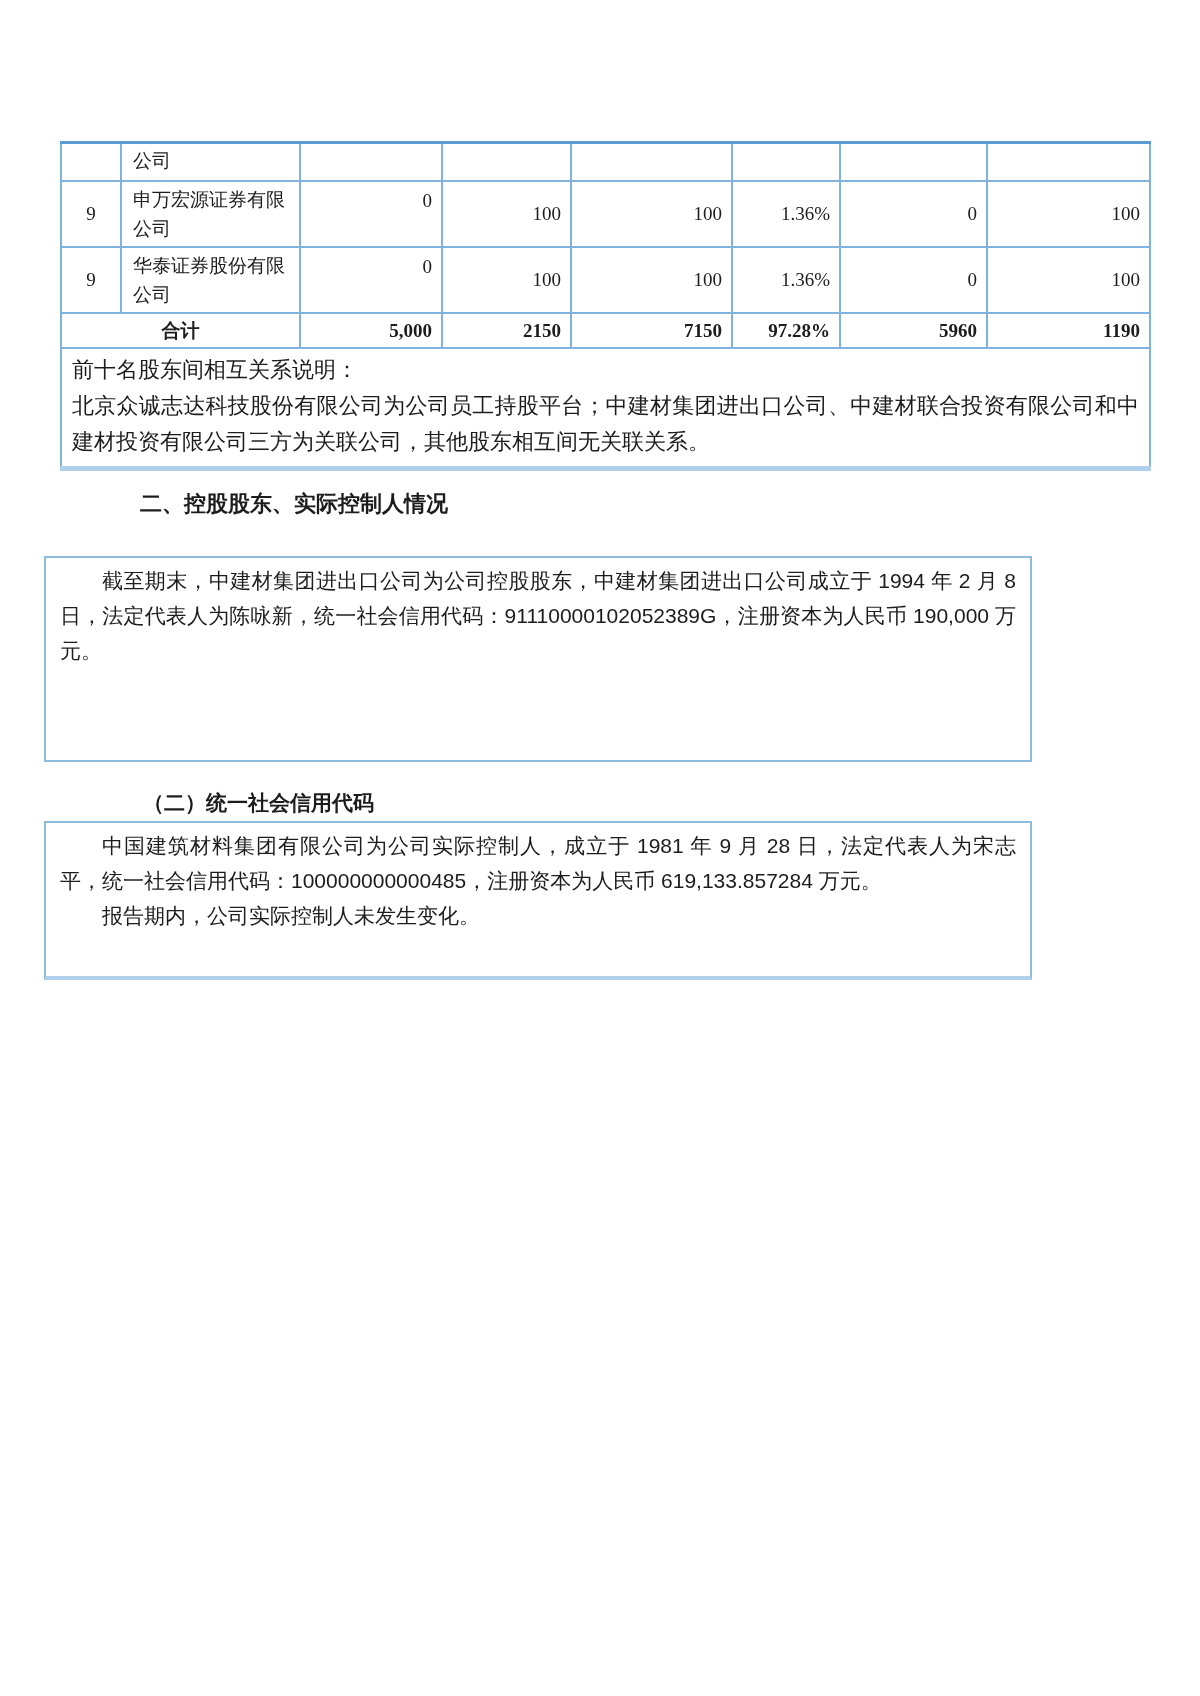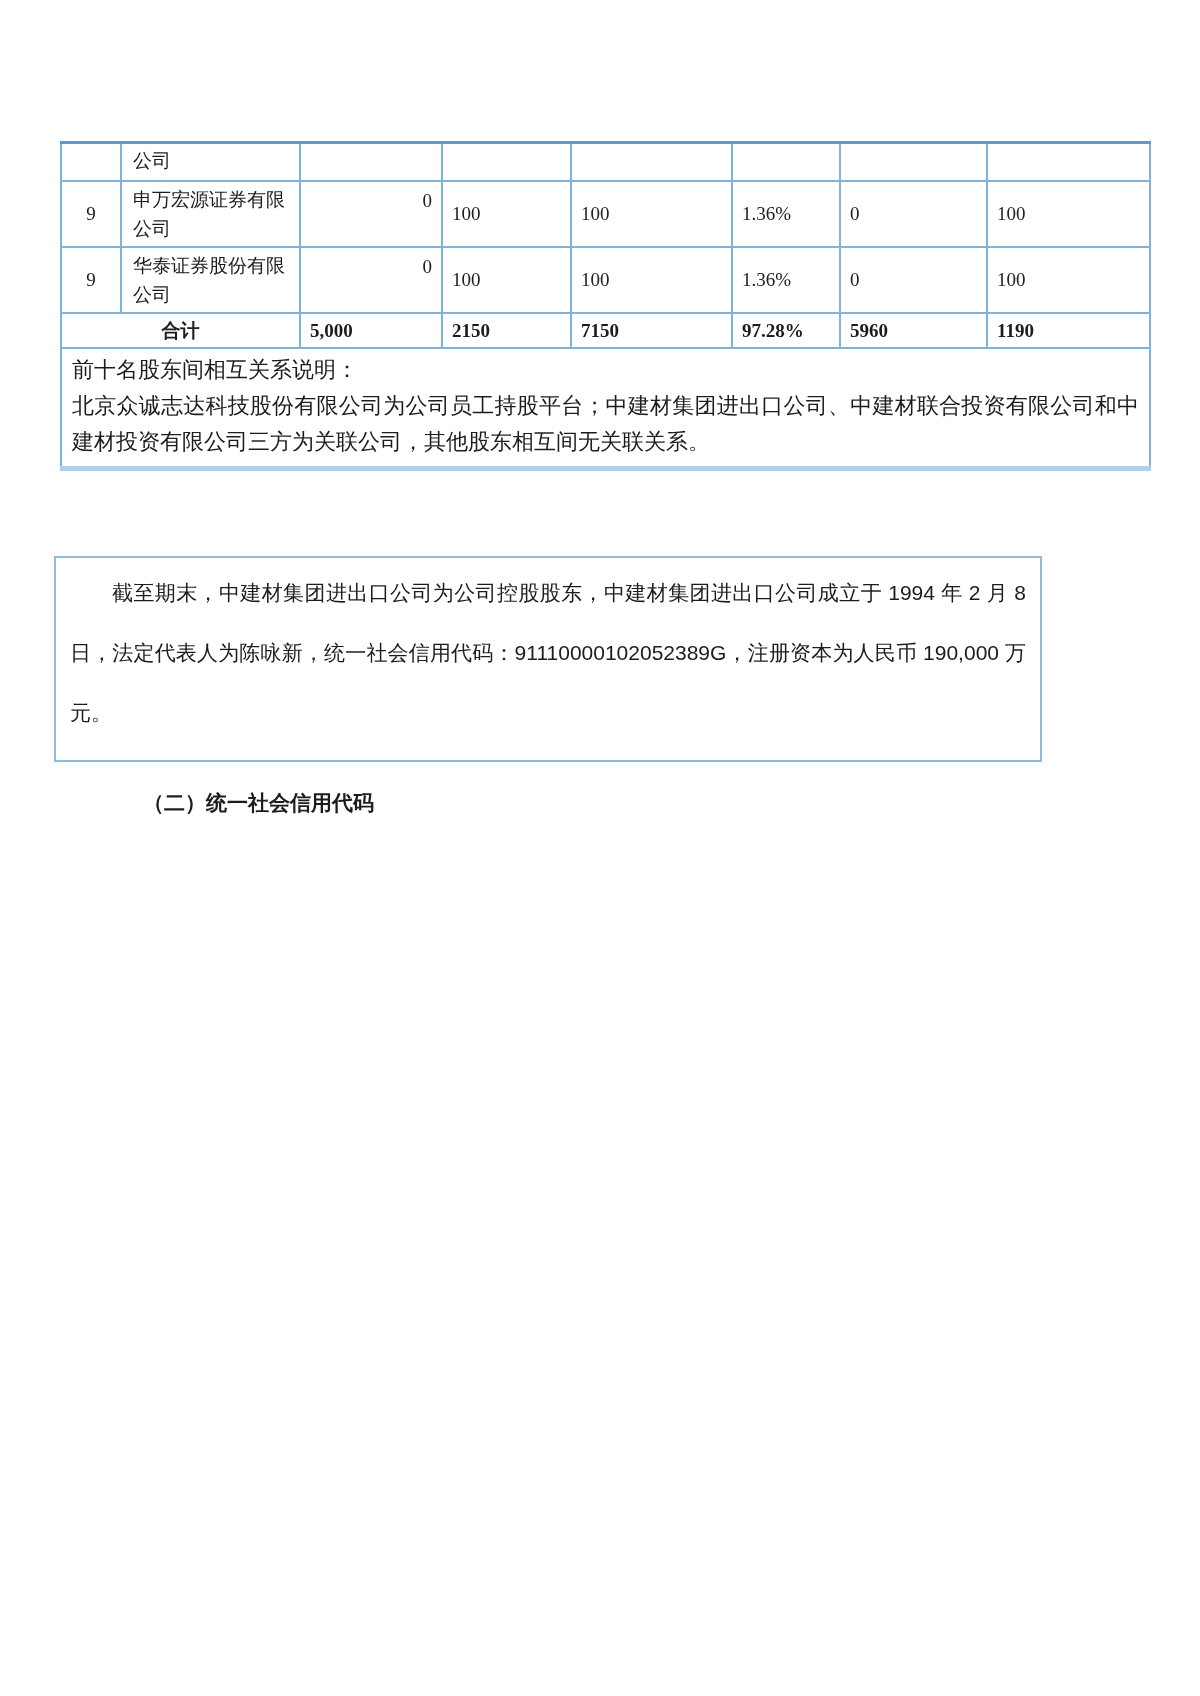--- a/index.html
+++ b/index.html
@@ -23,21 +23,21 @@
     border:2px solid #7fb2dc;
     padding:2px 9px;
     vertical-align:middle;
     overflow:hidden;
   }
   .sh-table tr.row-cont td{height:30px;vertical-align:top;}
   .sh-table tr.row-data td{height:58px;}
   .sh-table tr.row-total td{height:28px;font-weight:bold;}
   .sh-table td.rank{text-align:center;}
   .sh-table td.name{text-align:left;padding-left:11px;}
-  .sh-table td.num{text-align:left;}
+  .sh-table td.num{text-align:right;}
   .sh-table td.num-top{text-align:right;vertical-align:top;padding-top:4px;}
   .sh-table td.total-label{text-align:center;}
   .sh-table tr.row-note td{
     border-bottom:5px solid #aed0ea;
     padding:3px 10px 6px 10px;
     font-size:22px;line-height:36px;
     vertical-align:top;text-align:left;font-weight:normal;
   }
   .sh-table tr.row-note p{margin:0;text-align:justify;}
 
@@ -50,26 +50,26 @@
   .h-sub{
     position:absolute;left:143px;
     font-family:"Liberation Sans", sans-serif;
     font-weight:bold;font-size:21px;white-space:nowrap;
   }
   .h-sub1{top:525px;margin-top:32px;}
   .h-sub2{top:789px;}
 
   
   .txt-box{
-    position:absolute;left:54px;width:956px;
+    position:absolute;left:44px;width:956px;
     border:2px solid #8fbbdf;
     background:#ffffff;
     padding:5px 14px;
     font-family:"Liberation Sans", sans-serif;
-    font-size:21px;line-height:60px;
+    font-size:21px;line-height:35px;
     text-align:justify;
   }
   .txt-box p{margin:0;text-indent:2em;}
   .box-1{top:556px;height:192px;}
   .box-2{top:821px;height:143px;border-bottom:4px solid #aed0ea;}
 </style>
 </head>
 <body>
 
 <div class="page">
@@ -127,23 +127,28 @@
       </tr>
       <tr class="row-note">
         <td colspan="8">
           <p>前十名股东间相互关系说明：</p>
           <p>北京众诚志达科技股份有限公司为公司员工持股平台；中建材集团进出口公司、中建材联合投资有限公司和中建材投资有限公司三方为关联公司，其他股东相互间无关联关系。</p>
         </td>
       </tr>
     </tbody>
   </table>
 
+  <div class="h-main">二、控股股东、实际控制人情况</div>
 
   <div class="h-sub h-sub1">（一）控股股东情况</div>
 
   <div class="txt-box box-1">
     <p>截至期末，中建材集团进出口公司为公司控股股东，中建材集团进出口公司成立于 1994 年 2 月 8 日，法定代表人为陈咏新，统一社会信用代码：91110000102052389G，注册资本为人民币 190,000 万元。</p>
   </div>
 
   <div class="h-sub h-sub2">（二）统一社会信用代码</div>
 
+  <div class="txt-box box-2">
+    <p>中国建筑材料集团有限公司为公司实际控制人，成立于 1981 年 9 月 28 日，法定代表人为宋志平，统一社会信用代码：100000000000485，注册资本为人民币 619,133.857284 万元。</p>
+    <p>报告期内，公司实际控制人未发生变化。</p>
+  </div>
 
 </div>
 
 </body></html>

